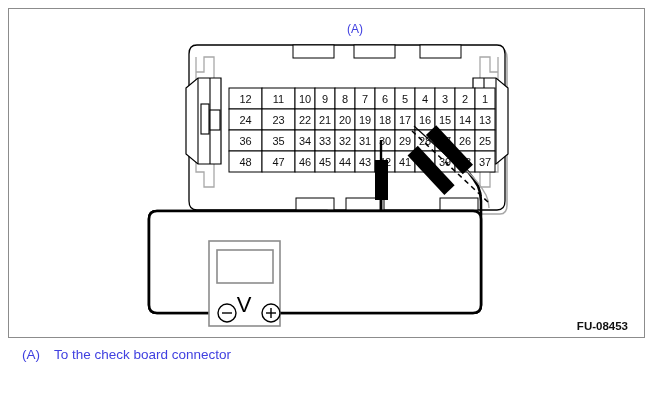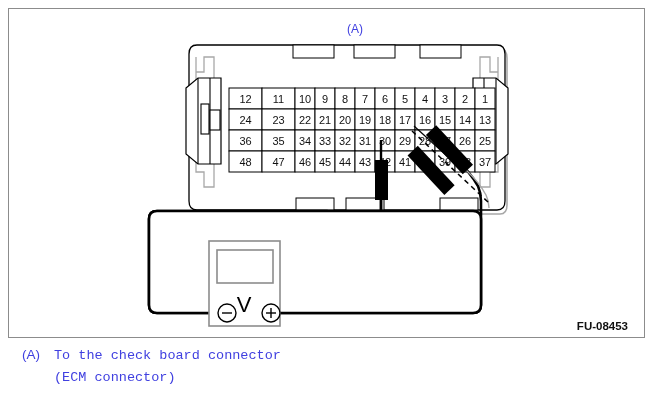--- a/index.html
+++ b/index.html
@@ -53,21 +53,20 @@
     color: #4040e0;
   }
   .caption-tag {
     width: 54px;
     padding-left: 22px;
     box-sizing: border-box;
     flex: 0 0 auto;
   }
   .caption-text {
     flex: 1 1 auto;
-    font-family: Liberation Mono, monospace;
   }
   .caption-row.second .caption-tag { visibility: hidden; }
   .cell-text {
     font-family: "Liberation Sans", sans-serif;
     font-size: 11px;
     fill: #111111;
   }
   .label-a {
     font-family: "Liberation Sans", sans-serif;
     font-size: 12px;
@@ -281,19 +280,15 @@
 
     <text class="fig-id" id="figure-id" x="628" y="330" text-anchor="end">FU-08453</text>
 
   </svg>
 
   <div class="caption">
     <div class="caption-row">
       <div class="caption-tag">(A)</div>
       <div class="caption-text">To the check board connector</div>
     </div>
-    <div class="caption-row second">
-      <div class="caption-tag"></div>
-      <div class="caption-text">(ECM connector)</div>
-    </div>
   </div>
 
 </div>
 
 </body></html>

